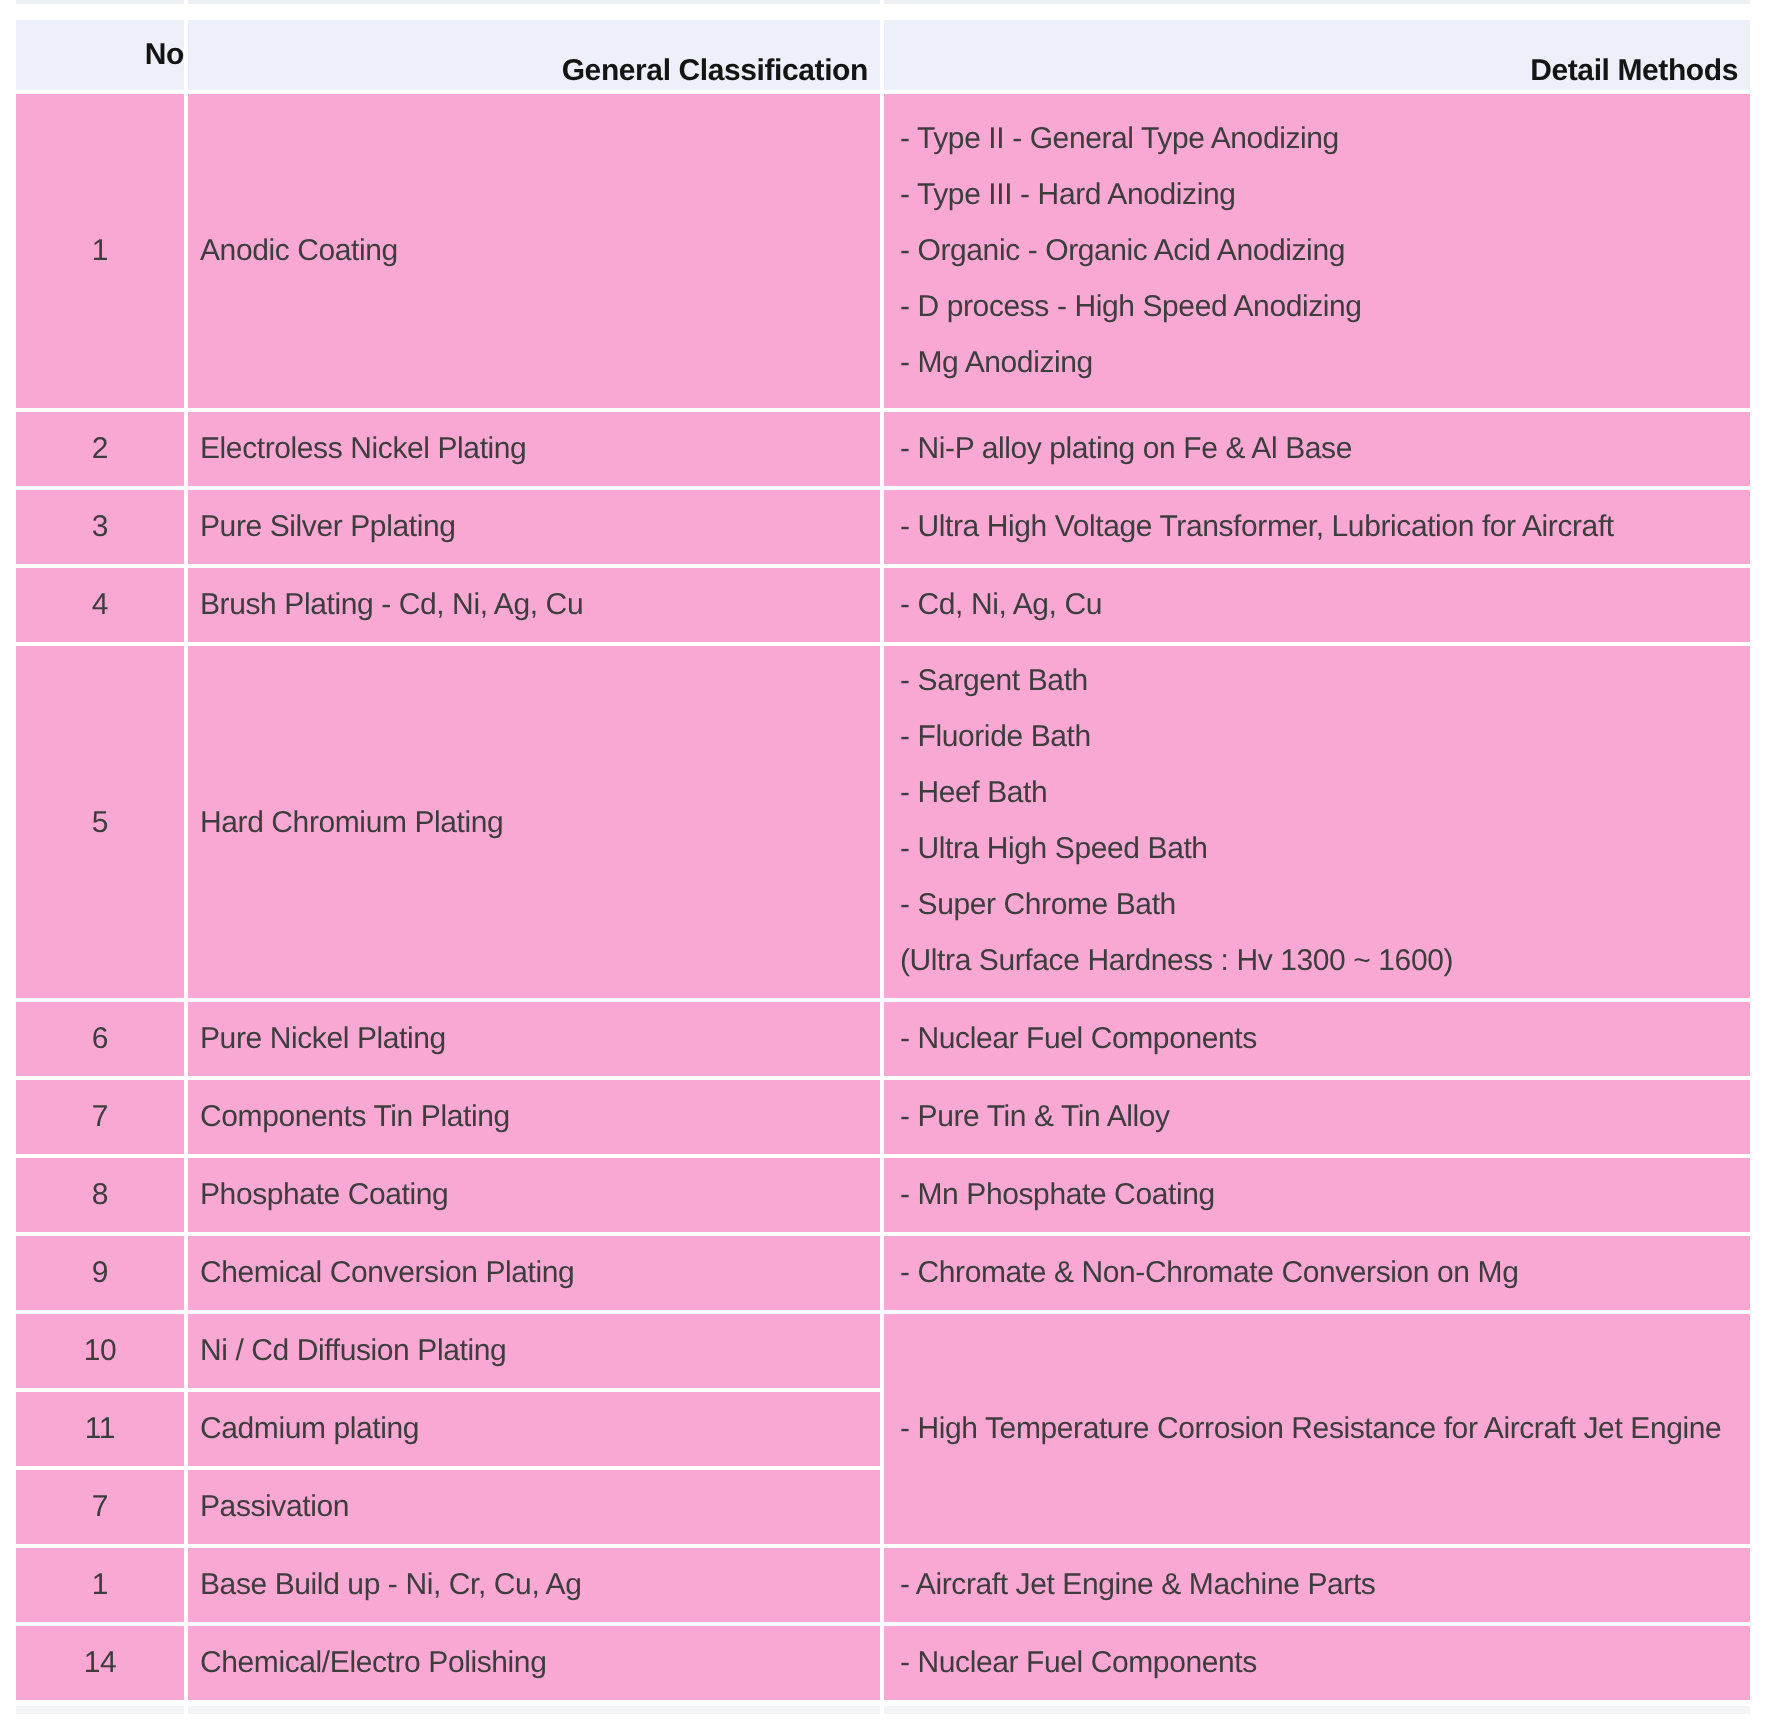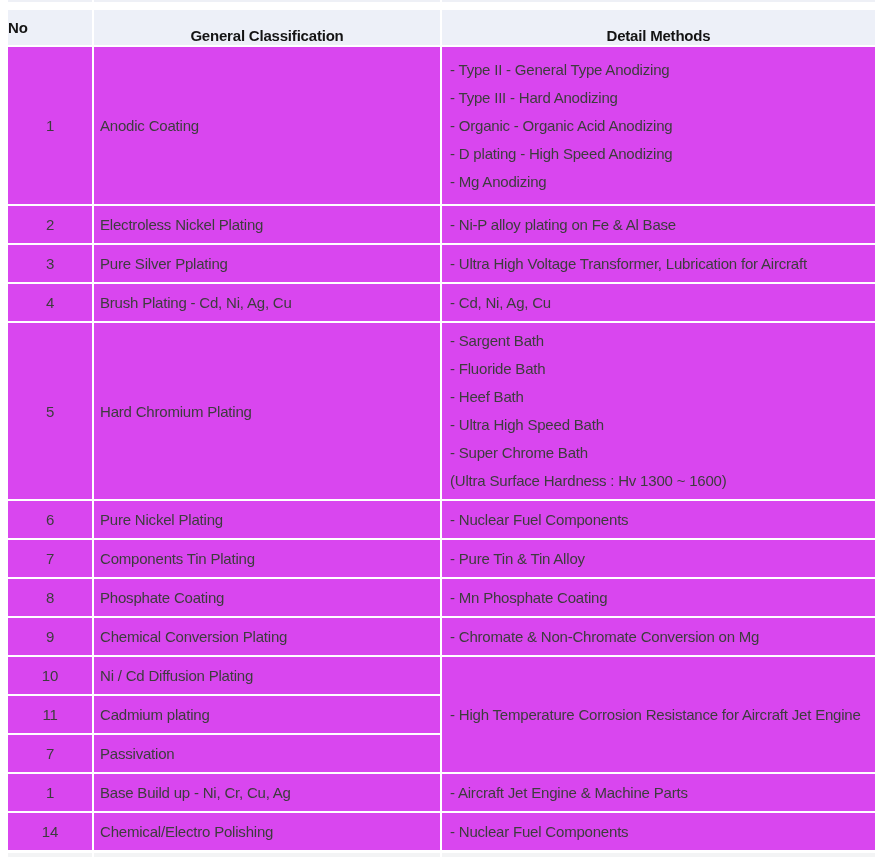--- a/index.html
+++ b/index.html
@@ -18,35 +18,35 @@
 
   table.tbl{
     position:absolute;left:6px;top:8px;
     border-collapse:separate;border-spacing:2px;table-layout:fixed;
   }
   col.c-no{width:84px}
   col.c-cls{width:346px}
   col.c-mtd{width:433px}
 
   .tbl th,.tbl td{
-    background:#d946ef;
+    background:#f9a8d4;
     font-size:15px;
     color:#3d3d3d;
     letter-spacing:-0.2px;
     vertical-align:middle;
     overflow:hidden;
   }
   .tbl thead th{
     background:#edf0f8;
     color:#141414;
     font-weight:bold;
-    text-align:center;
+    text-align:right;
     padding:16px 6px 0 6px;
   }
-  .tbl thead th.no{text-align:left;padding:0}
+  .tbl thead th.no{text-align:right;padding:0}
   tr.rh{height:37px}
   tr.rh0{height:157px}
   tr.rh4{height:176px}
   tr.rhead{height:35px}
   td.no{text-align:center;padding:0}
   td.cls{padding:0 6px 0 6px}
   td.mtd{padding:0 8px 0 8px}
   td.mtd .line{line-height:28px;white-space:nowrap}
   td.mtd.justify{text-align:justify;line-height:28px}
 </style>
@@ -74,21 +74,21 @@
   </thead>
   <tbody>
 
     <tr class="rh0">
       <td class="no">1</td>
       <td class="cls">Anodic Coating</td>
       <td class="mtd">
         <div class="line">- Type II - General Type Anodizing</div>
         <div class="line">- Type III - Hard Anodizing</div>
         <div class="line">- Organic - Organic Acid Anodizing</div>
-        <div class="line">- D plating - High Speed Anodizing</div>
+        <div class="line">- D process - High Speed Anodizing</div>
         <div class="line">- Mg Anodizing</div>
       </td>
     </tr>
 
     <tr class="rh">
       <td class="no">2</td>
       <td class="cls">Electroless Nickel Plating</td>
       <td class="mtd">- Ni-P alloy plating on Fe &amp; Al Base</td>
     </tr>
 

